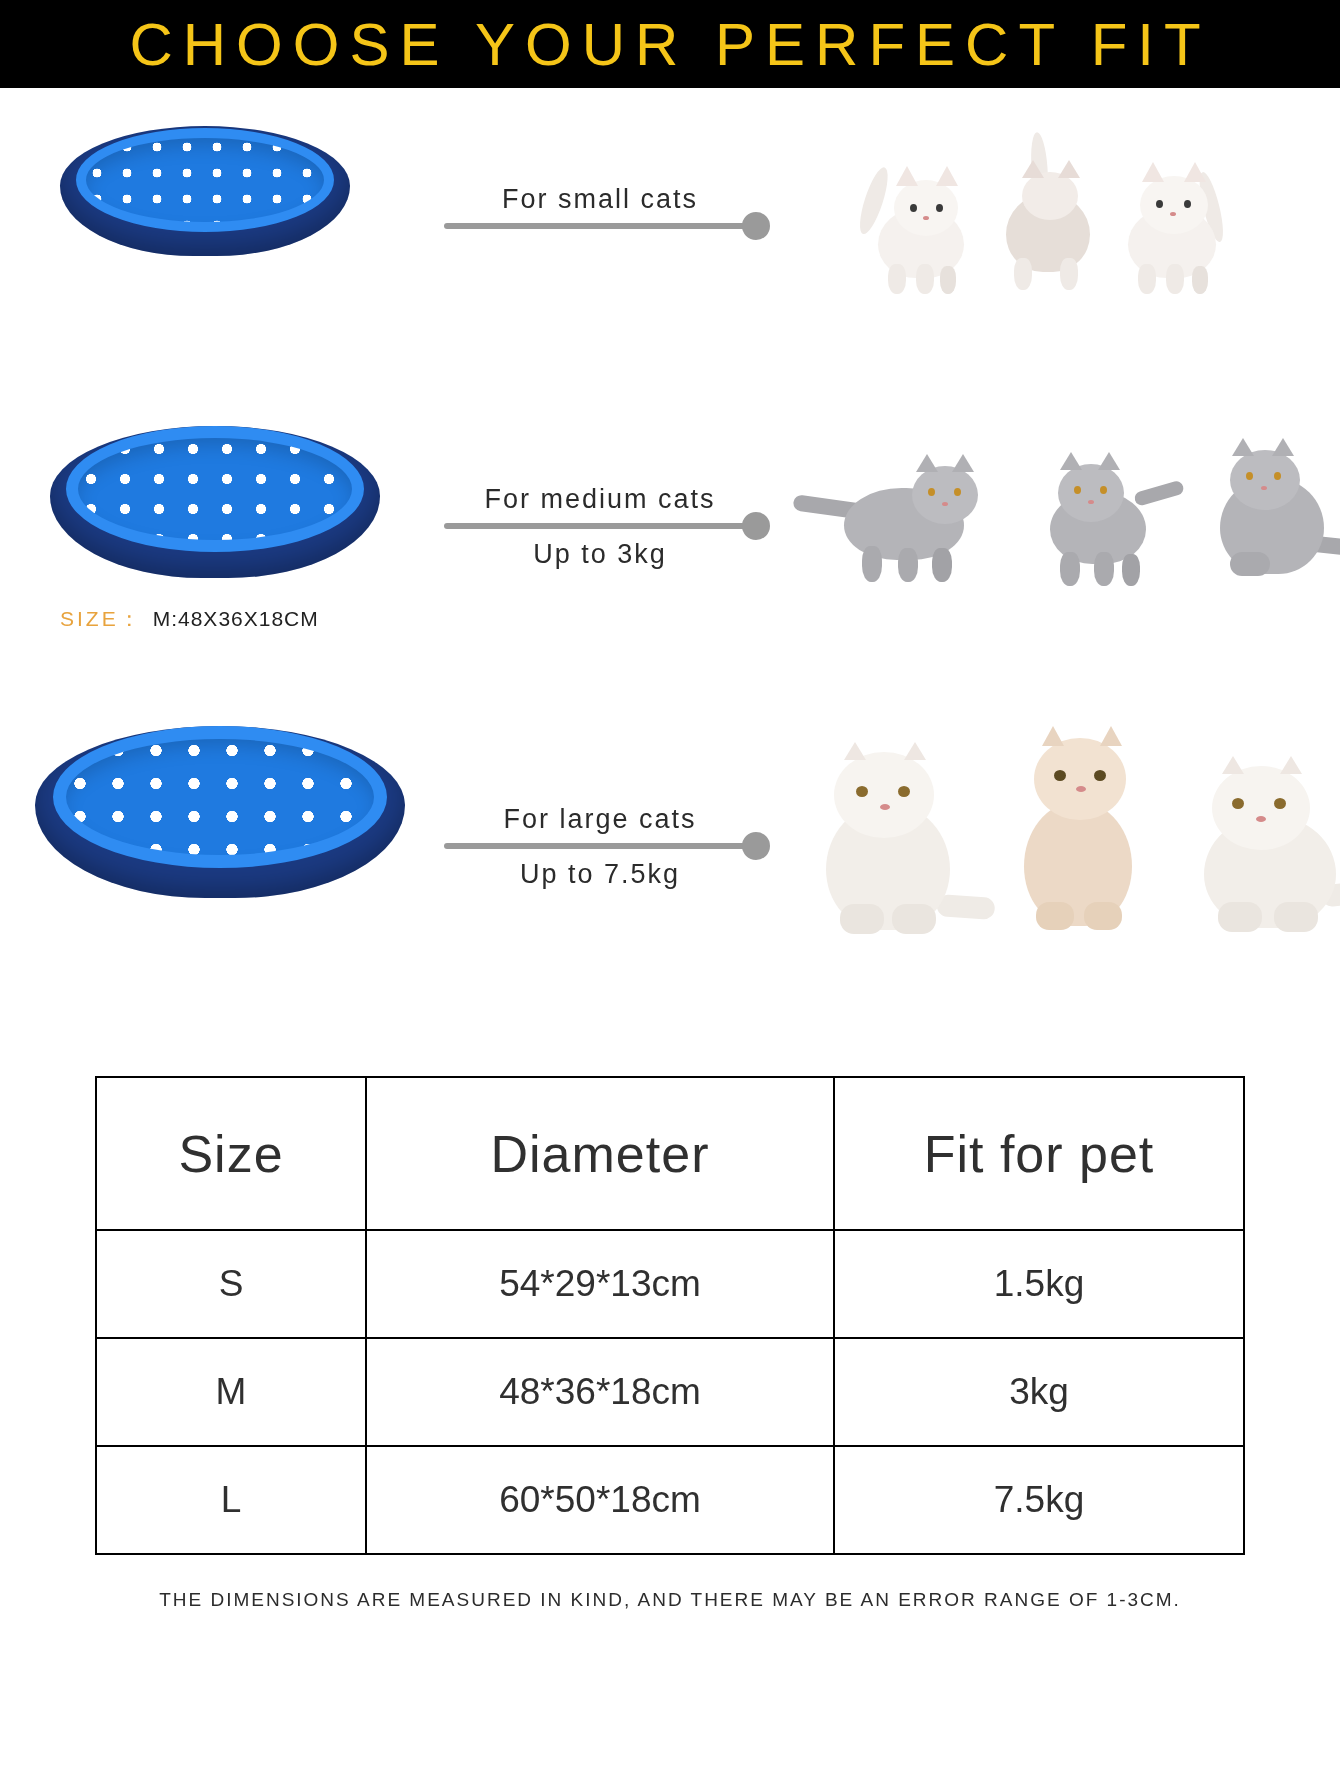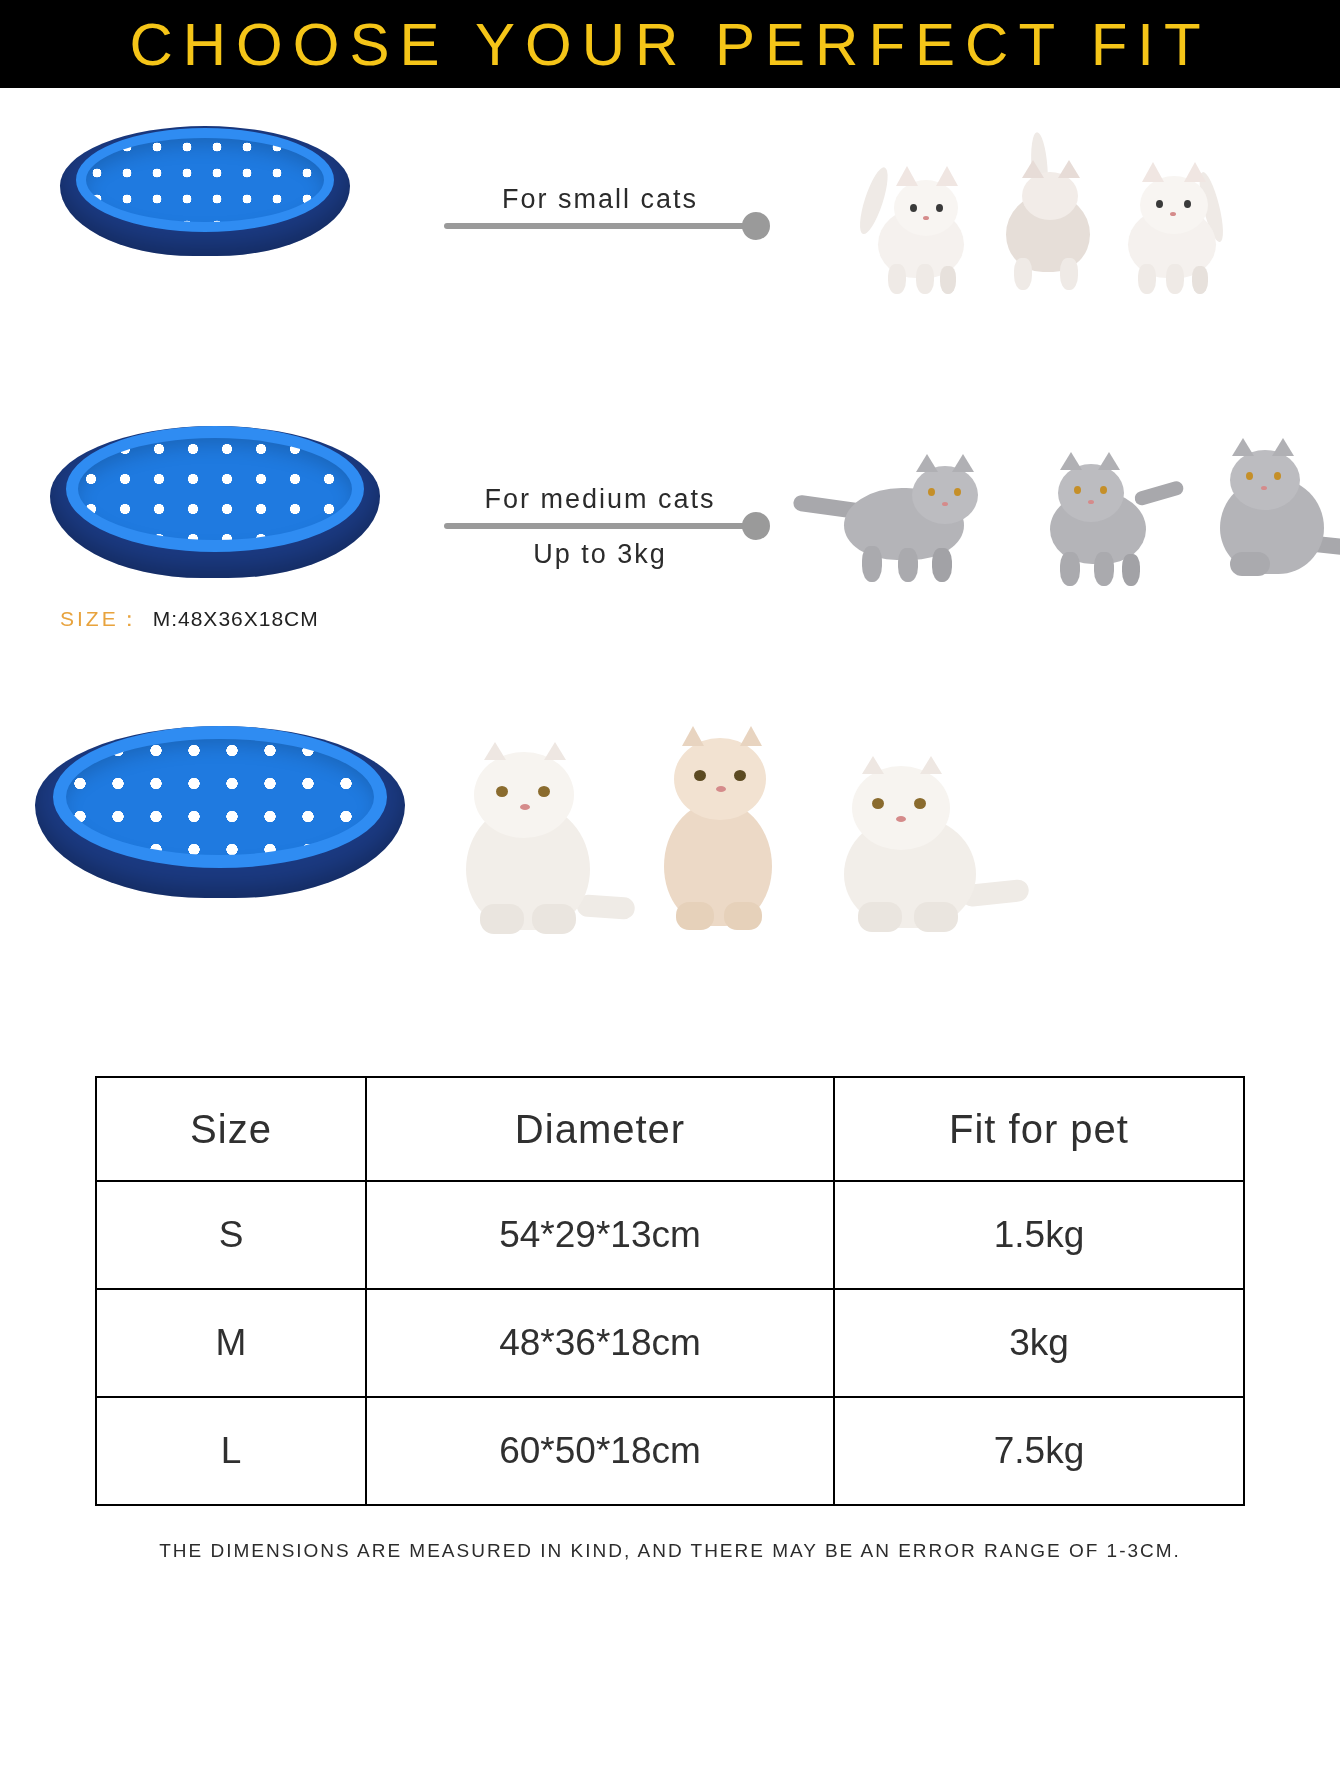--- a/index.html
+++ b/index.html
@@ -195,22 +195,22 @@
     table-layout: fixed;
   }
   table.size-table th,
   table.size-table td {
     border: 2px solid #000;
     text-align: center;
     color: #303030;
     font-weight: 400;
   }
   table.size-table th {
-    font-size: 40px;
-    height: 104px;
+    font-size: 52px;
+    height: 153px;
     letter-spacing: 1px;
   }
   table.size-table td {
     font-size: 37px;
     height: 108px;
   }
   table.size-table col.c1 { width: 270px; }
   table.size-table col.c2 { width: 468px; }
 
   
@@ -378,20 +378,29 @@
         <div class="bed" style="width:370px;height:185px;margin-left:-25px;">
           <div class="outer" style="width:370px;height:172px;"></div>
           <div class="inner" style="left:26px;top:8px;width:318px;height:126px;">
             <div class="dots" style="background-size:38px 33px;"></div>
           </div>
           <div class="rim" style="left:18px;top:0px;width:334px;height:142px;border-width:13px;border-color:#2f8cf2;"></div>
         </div>
       </div>
     </div>
 
+    <div class="mid-cell" style="padding-top:90px;">
+      <div class="mid-inner">
+        <div class="mid-line1">For large cats</div>
+        <div class="connector">
+          <div class="knob"></div>
+        </div>
+        <div class="mid-line2">Up to 7.5kg</div>
+      </div>
+    </div>
 
     <div class="cats-cell">
       <div class="cat-group" style="left:20px;top:10px;">
 
         <div class="cat" style="width:180px;height:230px;">
           <div class="tail" style="left:136px;top:170px;width:58px;height:22px;background:#efebe6;border-radius:12px;transform:rotate(4deg);"></div>
           <div class="body" style="left:26px;top:78px;width:124px;height:126px;background:#f2eee9;"></div>
           <div class="leg" style="left:40px;top:178px;width:44px;height:30px;background:#eae5df;border-radius:14px;"></div>
           <div class="leg" style="left:92px;top:178px;width:44px;height:30px;background:#eae5df;border-radius:14px;"></div>
           <div class="head" style="left:34px;top:26px;width:100px;height:86px;background:#f7f4f0;"></div>

